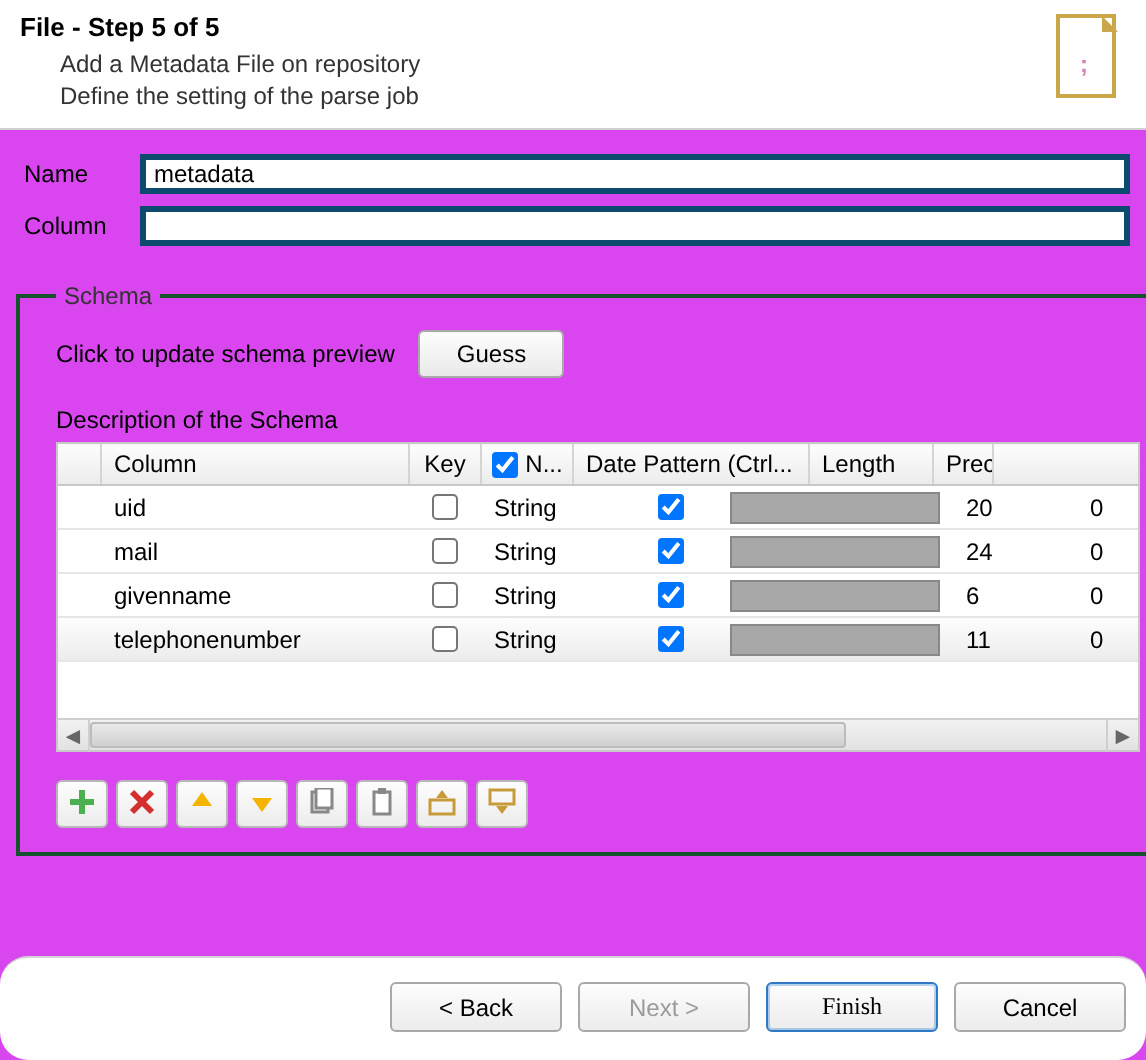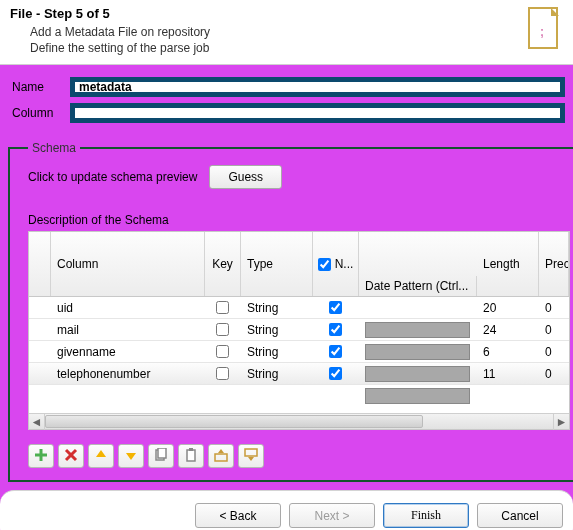--- a/index.html
+++ b/index.html
@@ -5,40 +5,40 @@
   * { box-sizing: border-box; font-family: "Segoe UI", Tahoma, sans-serif; font-size: 12px; }
   html, body { margin: 0; padding: 0; background: #fff; }
   .window { width: 573px; height: 530px; background: #d946ef; display: flex; flex-direction: column; }
   .header { background: #fff; border-bottom: 1px solid #d0d0d0; padding: 6px 10px 8px 10px; position: relative; }
   .header-title { font-weight: bold; font-size: 13px; margin-bottom: 4px; }
   .header-sub { color: #333; line-height: 1.3; margin-left: 20px; }
   .header-icon { position: absolute; right: 10px; top: 6px; width: 36px; height: 44px; }
   .form-area { padding: 12px 8px 8px 12px; }
   .form-row { display: flex; align-items: center; margin-bottom: 6px; }
   .form-label { width: 58px; color: #000; }
-  .form-input { flex: 1; border: 5px solid #0c4a6e; padding: 2px 4px; height: 20px; background: #fff; font-weight: bold; }
+  .form-input { flex: 1; border: 3px solid #0c4a6e; padding: 2px 4px; height: 20px; background: #fff; }
 
   fieldset.schema { margin: 4px 8px 8px 8px; border: 2px solid #14532d; padding: 10px 10px 12px 18px; position: relative; }
   fieldset.schema > legend { padding: 0 4px; color: #333; }
-  .guess-row { display: flex; align-items: center; gap: 12px; margin-bottom: 24px; }
+  .guess-row { display: flex; align-items: center; gap: 12px; margin-bottom: 14px; }
   .btn { background: linear-gradient(#fdfdfd, #e9e9e9); border: 1px solid #a9a9a9; border-radius: 3px; padding: 4px 18px; cursor: pointer; min-width:70px; text-align:center;}
 
   .desc-label { margin-bottom: 4px; }
   .grid { border: 1px solid #c8c8c8; width: 100%; }
   .grid-head { display: flex; background: linear-gradient(#fdfdfd,#ececec); border-bottom: 1px solid #c8c8c8; }
   .grid-head .cell { border-right: 1px solid #d4d4d4; padding: 3px 6px; display:flex; align-items:center; gap:4px; overflow:hidden; white-space:nowrap;}
   .grid-body .row { display: flex; border-bottom: 1px solid #e6e6e6; height:22px; align-items:center;}
   .grid-body .row.selected { background: linear-gradient(#fdfdfd,#ececec); }
   .grid-body .cell { padding: 2px 6px; border-right: 1px solid transparent; display:flex; align-items:center; overflow:hidden;}
   .col-indent { width: 22px; flex:0 0 22px;}
   .col-column { width: 154px; flex:0 0 154px;}
   .col-key    { width: 36px;  flex:0 0 36px; justify-content:center;}
   .col-type   { width: 72px;  flex:0 0 72px;}
   .col-n      { width: 46px;  flex:0 0 46px; justify-content:center;}
-  .col-date   { width: 118px; flex:0 0 118px;margin-top:44px;}
+  .col-date   { width: 118px; flex:0 0 118px;}
   .col-len    { width: 62px;  flex:0 0 62px;}
   .col-prec   { width: 30px;  flex:0 0 30px;}
   .date-disabled { background: #a8a8a8; height: 16px; width: 100%; border:1px solid #888;}
   input[type=checkbox]{ width:13px; height:13px; margin:0;}
   .grid-wrap { height: 116px; overflow:hidden; background:#fff;}
 
   .toolbar { display:flex; gap:4px; margin-top:14px; }
   .tbtn { width:26px; height:24px; border:1px solid #b7b7b7; border-radius:3px; background:linear-gradient(#fdfdfd,#ececec); display:flex; align-items:center; justify-content:center; cursor:pointer;}
   .tbtn svg { width:14px; height:14px; }
 
@@ -89,21 +89,20 @@
       <button class="btn">Guess</button>
     </div>
 
     <div class="desc-label">Description of the Schema</div>
 
     <div class="grid">
       <div class="grid-head">
         <div class="cell col-indent"></div>
         <div class="cell col-column">Column</div>
         <div class="cell col-key">Key</div>
-        <div class="cell col-type">Type</div>
         <div class="cell col-n">
           <input type="checkbox" checked="" style="">
           <span>N...</span>
         </div>
         <div class="cell col-date">Date Pattern (Ctrl...</div>
         <div class="cell col-len">Length</div>
         <div class="cell col-prec">Prec</div>
       </div>
       <div class="grid-wrap">
         <div class="grid-body" id="grid-body">

